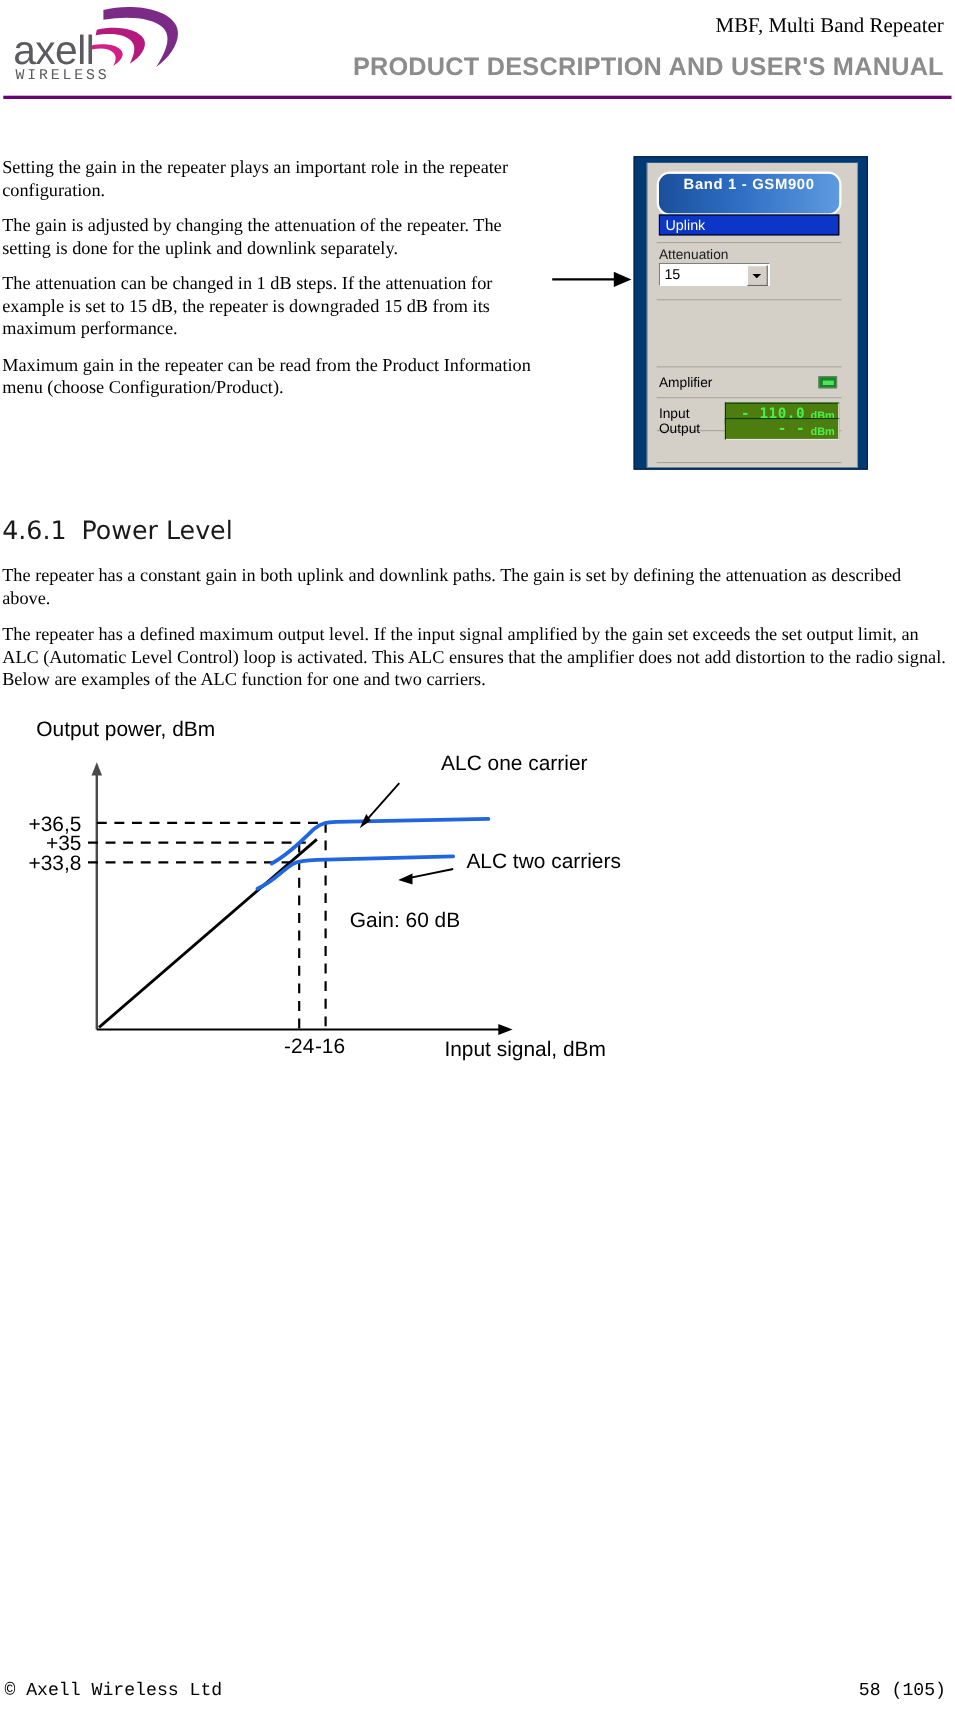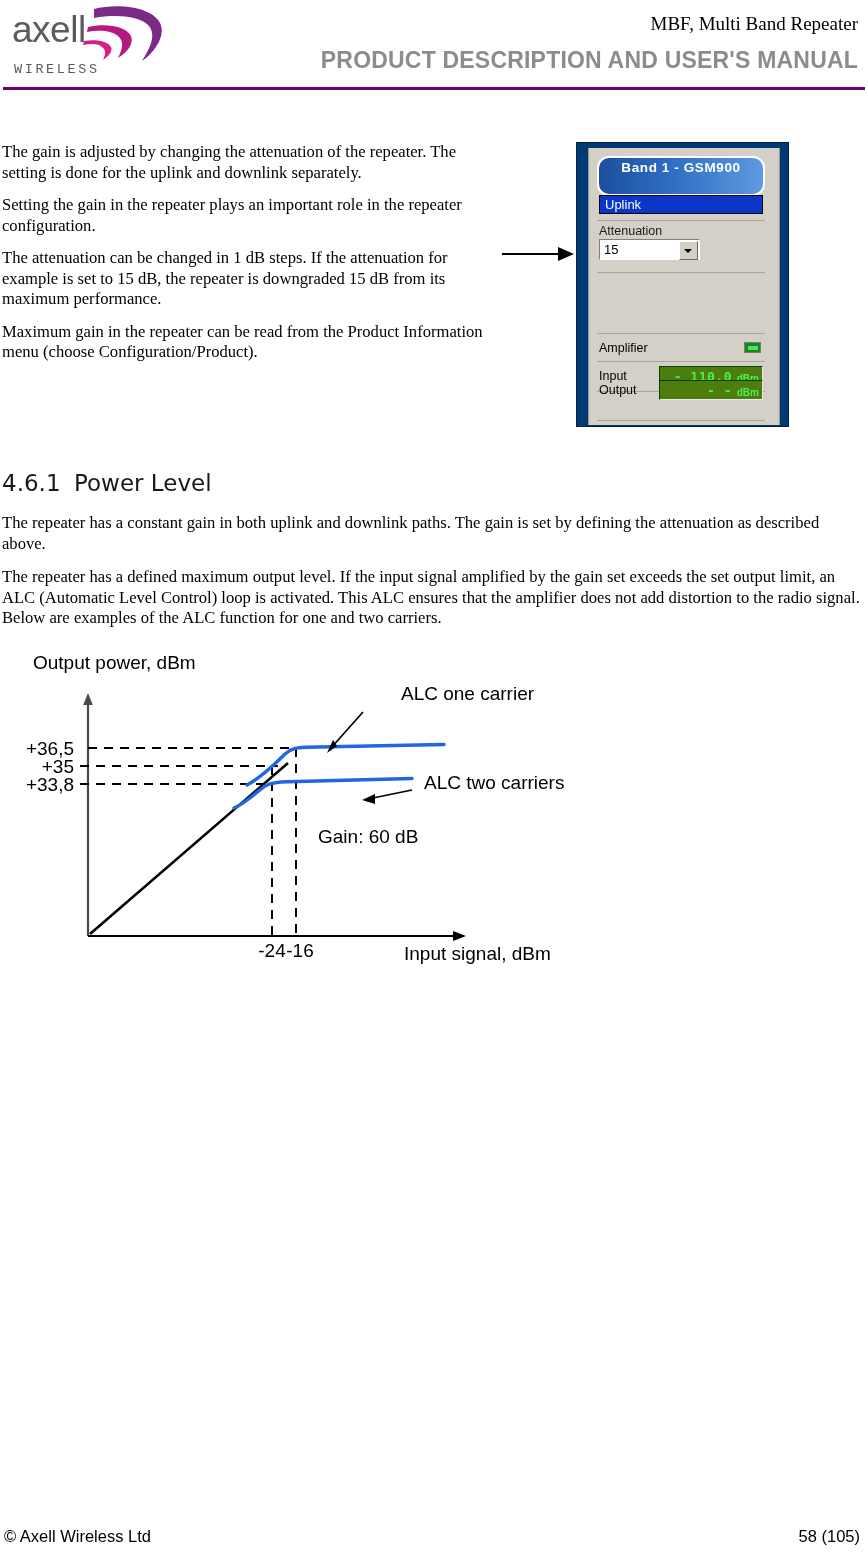--- a/index.html
+++ b/index.html
@@ -24,21 +24,21 @@
     height: 92px;
   }
   #logo-block {
     position: absolute;
     left: 8px; top: 5px;
     width: 160px; height: 78px;
   }
   #logo-swoosh { position: absolute; left: 52px; top: 0px; width: 108px; height: 62px; }
   #logo-axell {
     position: absolute;
-    left: 4px; top: 6px;
+    left: 4px; top: 22px;
     font-family: "Liberation Sans", sans-serif;
     font-size: 37px;
     letter-spacing: -0.5px;
     color: #5a5a5f;
     line-height: 1;
   }
   #logo-wireless {
     position: absolute;
     left: 6px; top: 58px;
     font-family: Liberation Mono, monospace;
@@ -261,21 +261,21 @@
     width: 630px; height: 330px;
   }
   #alc-chart text { font-family: "Liberation Sans", sans-serif; fill: #000000; }
 
   
   #page-footer {
     position: absolute;
     left: 0; bottom: 10px;
     width: 868px;
     height: 24px;
-    font-family: Liberation Sans, sans-serif;
+    font-family: Liberation Mono, monospace;
     font-size: 16.5px;
   }
   #footer-left { position: absolute; left: 4px; top: 0; }
   #footer-center { position: absolute; left: 336px; top: 0; margin-top: 40px; }
   #footer-right { position: absolute; right: 8px; top: 0; }
 </style>
 </head>
 <body>
 
 <div id="page-header">
@@ -289,22 +289,22 @@
     <div id="logo-axell">axell</div>
     <div id="logo-wireless">WIRELESS</div>
   </div>
 
   <div id="header-doc-title">MBF, Multi Band Repeater</div>
   <div id="header-manual-title">PRODUCT DESCRIPTION AND USER'S MANUAL</div>
   <div id="header-rule"></div>
 </div>
 
 <div id="intro-col">
+  <p class="body-p">Setting the gain in the repeater plays an important role in the repeater configuration.</p>
   <p class="body-p">The gain is adjusted by changing the attenuation of the repeater. The setting is done for the uplink and downlink separately.</p>
-  <p class="body-p">Setting the gain in the repeater plays an important role in the repeater configuration.</p>
   <p class="body-p">The attenuation can be changed in 1 dB steps. If the attenuation for example is set to 15 dB, the repeater is downgraded 15 dB from its maximum performance.</p>
   <p class="body-p">Maximum gain in the repeater can be read from the Product Information menu (choose Configuration/Product).</p>
 </div>
 
 <svg id="flow-arrow" viewBox="0 0 76 22">
   <line x1="2" y1="11" x2="62" y2="11" stroke="#000000" stroke-width="2.2"></line>
   <polygon points="58,4 74,11 58,18" fill="#000000"></polygon>
 </svg>
 
 <div id="app-screenshot">

